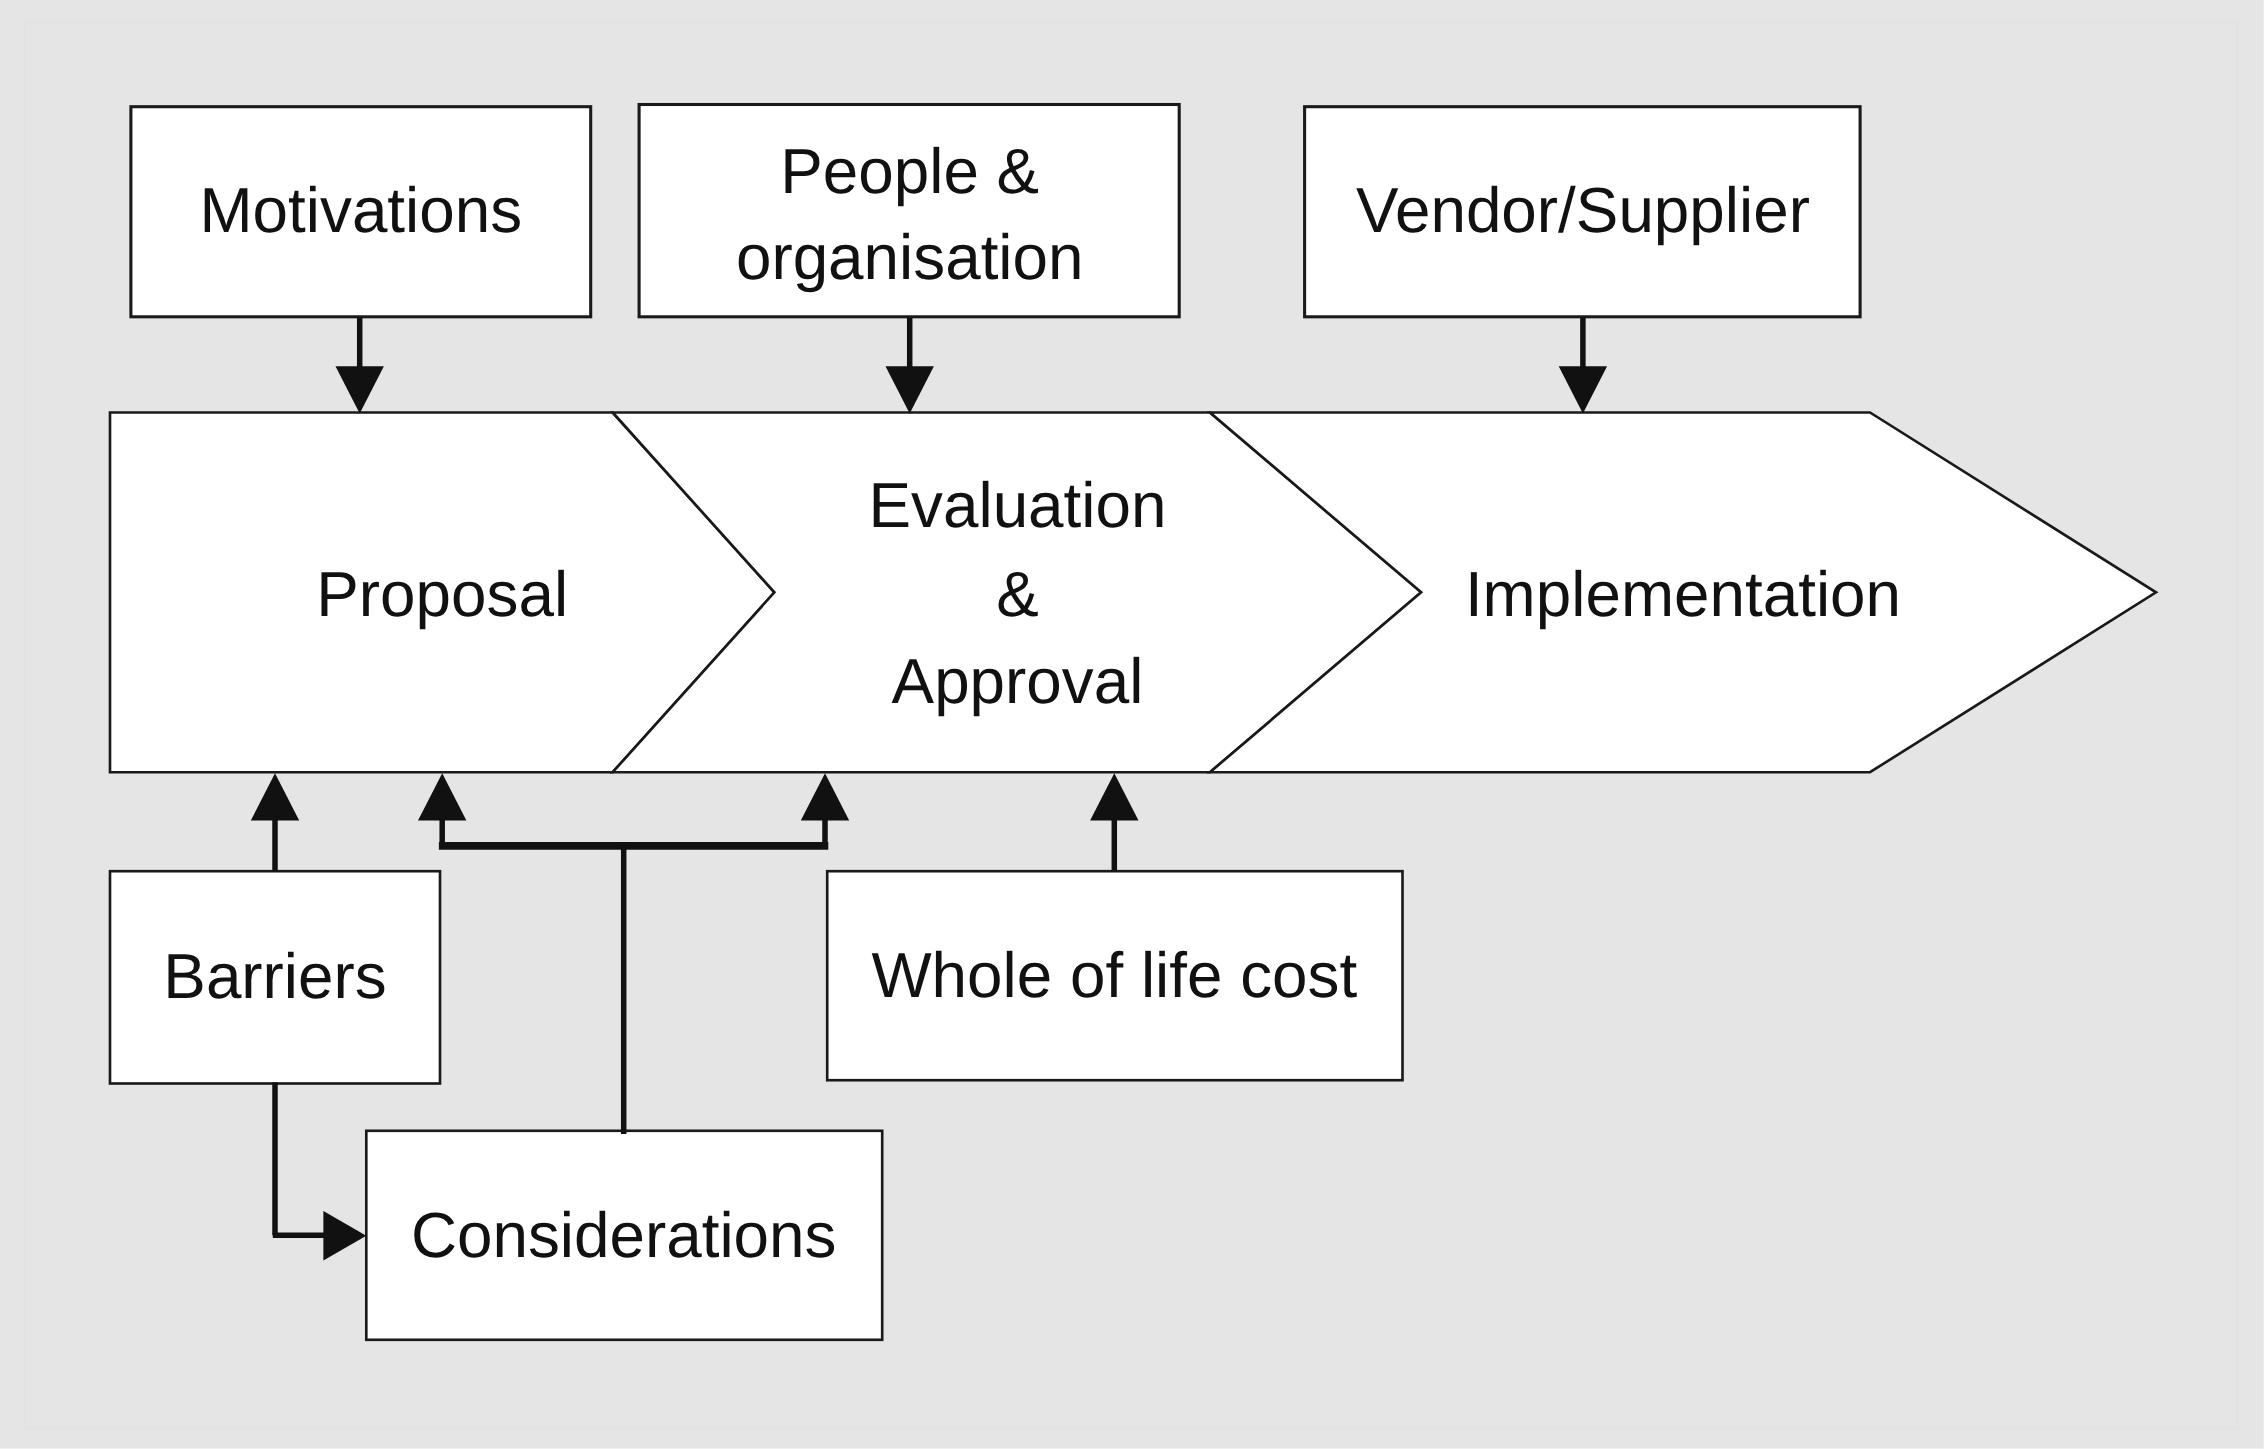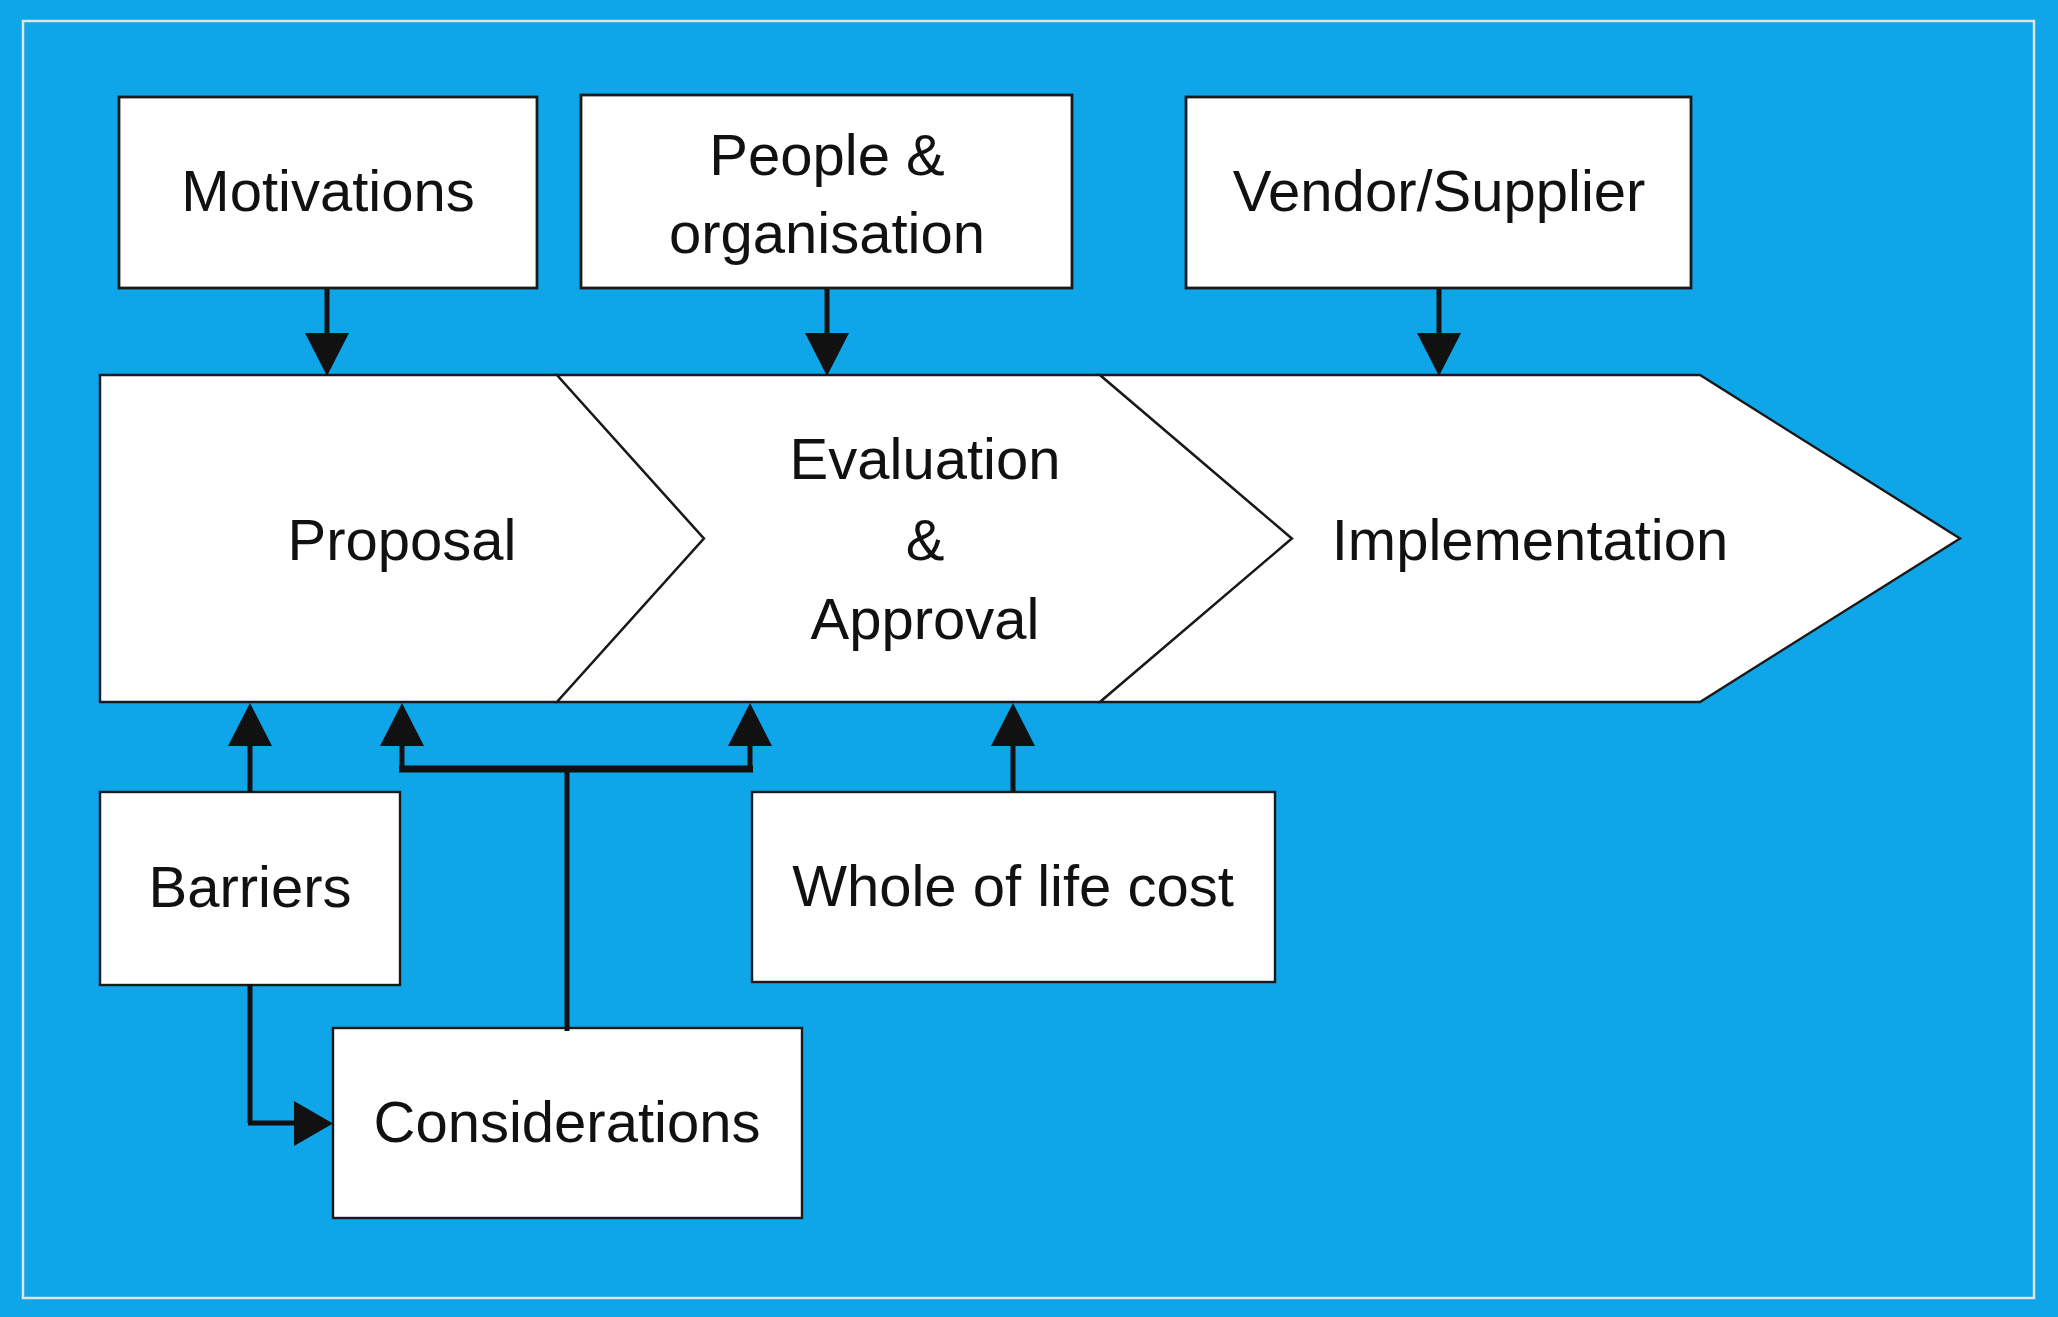--- a/index.html
+++ b/index.html
@@ -4,21 +4,21 @@
 <style>
   html, body {
     margin: 0;
     padding: 0;
     background: #ffffff;
   }
   .canvas {
     position: relative;
     width: 2058px;
     height: 1317px;
-    background: #0ea5e9;
+    background: #e5e5e5;
     font-family: "Liberation Sans", "DejaVu Sans", sans-serif;
   }
   svg { display: block; }
   .shape {
     fill: #ffffff;
     stroke: #1a1a1a;
     stroke-width: 2.4;
   }
   .box-heavy { stroke-width: 2.8; }
   .lbl {

